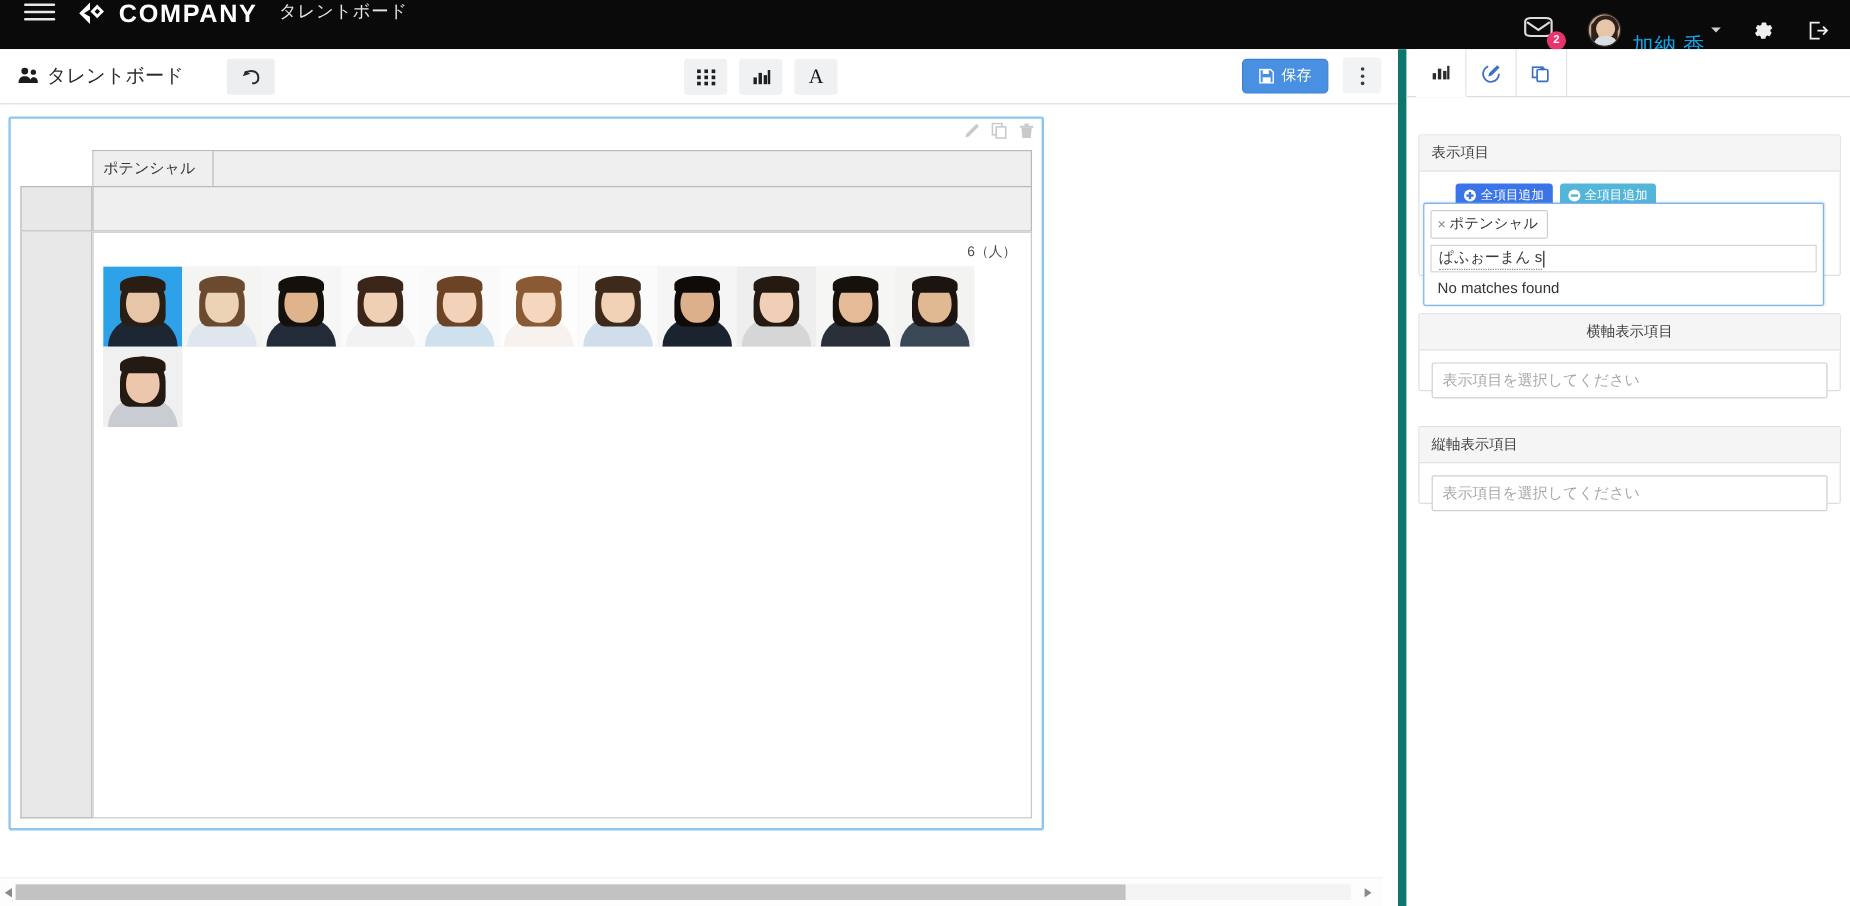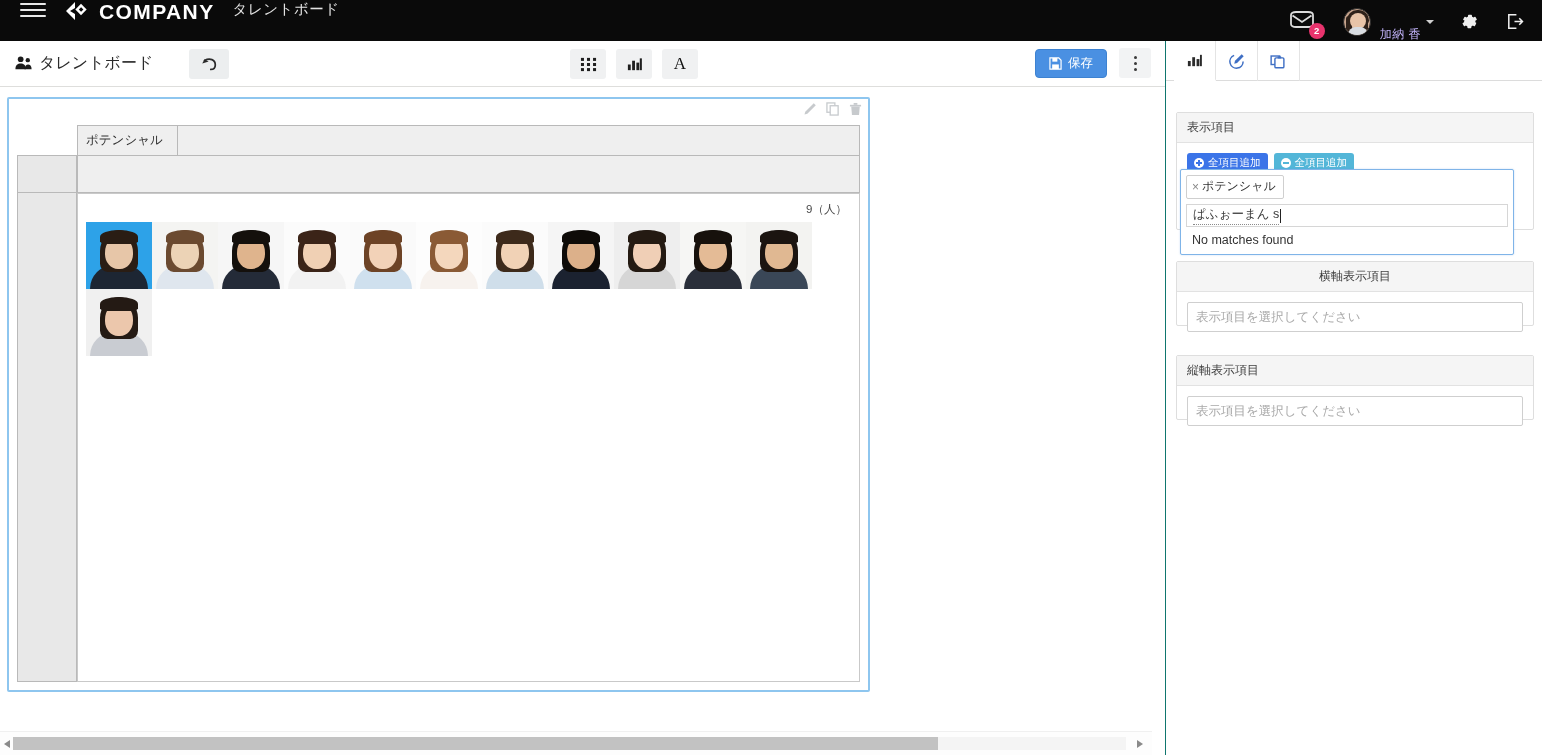--- a/index.html
+++ b/index.html
@@ -42,21 +42,21 @@
   }
   .avatar {
     width: 28px; height: 28px; border-radius: 50%; overflow: hidden;
     background: #c6a38c; margin-right: 9px; position: relative; border:1px solid #2b2b2b;
   }
   .avatar .face { position:absolute; left:6px; top:4px; width:16px; height:16px; border-radius:50%; background:#e8c4a8; }
   .avatar .hair { position:absolute; left:3px; top:1px; width:22px; height:14px; border-radius:11px 11px 4px 4px; background:#2e2119; }
   .avatar .hair2 { position:absolute; left:2px; top:7px; width:6px; height:16px; border-radius:4px; background:#2e2119; }
   .avatar .hair3 { position:absolute; right:2px; top:7px; width:6px; height:16px; border-radius:4px; background:#2e2119; }
   .avatar .body { position:absolute; left:4px; bottom:-2px; width:20px; height:10px; border-radius:8px 8px 0 0; background:#d9dde2; }
-  .user-name { color: #c4b5fd; font-size: 12px; letter-spacing:.5px;margin-top:26px; }
+  .user-name { color: #0ea5e9; font-size: 18px; letter-spacing:.5px;margin-top:26px; }
   .caret-down {
     display:inline-block; width:0;height:0;border-left:4px solid transparent;
     border-right:4px solid transparent;border-top:4px solid #cfcfcf;
     margin-left: 5px; vertical-align: middle;
   }
   .hdr-icon-btn { margin-left: 26px; cursor:pointer; display:flex; align-items:center;}
 
   
   .toolbar {
     position: absolute; left: 0; top: 41px; width: 1165px; height: 46px;
@@ -159,40 +159,40 @@
     position:absolute; left:0; bottom: 0; width: 1152px; height: 24px;
     background:#fdfdfd; border-top:1px solid #f0f0f0;
   }
   .hscroll .htrack { position:absolute; left: 13px; right: 26px; top: 5px; height: 13px; background:#f4f4f4;}
   .hscroll .hthumb { position:absolute; left: 13px; top: 5px; width: 925px; height: 13px; background:#c2c2c2;}
   .hscroll .harr { position:absolute; top:5px; width:13px; height:13px; display:flex;align-items:center;justify-content:center;}
 
   
   .rpanel {
     position: absolute; right: 0; top: 41px; width: 377px; height: 714px;
-    background: #ffffff; border-left: 1px solid #0f766e;
+    background: #ffffff; border-left: 7px solid #0f766e;
   }
   .rtabs { display:flex; height: 40px; border-bottom: 1px solid #dcdcdc; }
   .rtab {
     width: 42px; height: 40px; display:flex; align-items:center; justify-content:center;
     cursor:pointer; border-right: 1px solid #e4e4e4;
   }
   .rtab.active { border-bottom: 2px solid #ffffff; background:#fff; position:relative; top:0; }
   .rtab:first-child { margin-left: 8px; }
 
   .panel-box {
     position:absolute; left: 10px; right: 8px; background:#fff;
     border: 1px solid #dedede; border-radius: 2px;
   }
   .panel-head {
     background:#f5f5f5; border-bottom:1px solid #e2e2e2; padding: 6px 10px;
     font-size: 12px; color:#3f3f3f;
   }
   .panel-body { padding: 10px; }
-  .btn-row { display:flex; gap: 6px; margin-bottom: 9px; }
+  .btn-row { display:flex; gap: 6px; margin-bottom: 9px; margin-left: 20px; }
   .mini-btn {
     font-size: 10.5px; color:#fff; border-radius:3px; padding: 3px 7px;
     display:flex; align-items:center; gap:4px; cursor:pointer; white-space:nowrap;
   }
   .mini-btn.add { background:#3b74e8; }
   .mini-btn.del { background:#53b6d8; }
   .mini-circ { width:10px;height:10px;border-radius:50%;background:#fff;position:relative;display:inline-block;}
   .mini-circ::before{content:"";position:absolute;left:2px;top:4.2px;width:6px;height:1.6px;background:#3b74e8;}
   .mini-circ.plus::after{content:"";position:absolute;left:4.2px;top:2px;width:1.6px;height:6px;background:#3b74e8;}
   .mini-circ.minus::before{background:#53b6d8;}
@@ -367,21 +367,21 @@
 
     <div class="grid-wrap">
       <div class="col-head">
         <span class="lbl">ポテンシャル</span>
       </div>
       <div class="row-head-top"></div>
       <div class="band"></div>
       <div class="row-head-body"></div>
 
       <div class="cell-body">
-        <span class="count-label">9（人）</span>
+        <span class="count-label">6（人）</span>
         <div class="photo-grid" id="photo-grid">
             <div class="photo">
               <div class="bg" style="background:#2da2e8"></div>
               <div class="sh" style="width:58px;height:24px;bottom:0;background:#1d2633"></div>
               <div class="hr" style="width:38px;height:42px;top:8px;background:#2a1d14"></div>
               <div class="hd" style="width:28px;height:33px;top:14px;background:#e7c6a8"></div>
               <div class="hr" style="width:38px;height:14px;top:8px;background:#2a1d14"></div>
             </div>
             <div class="photo">
               <div class="bg" style="background:#f4f4f2"></div>

